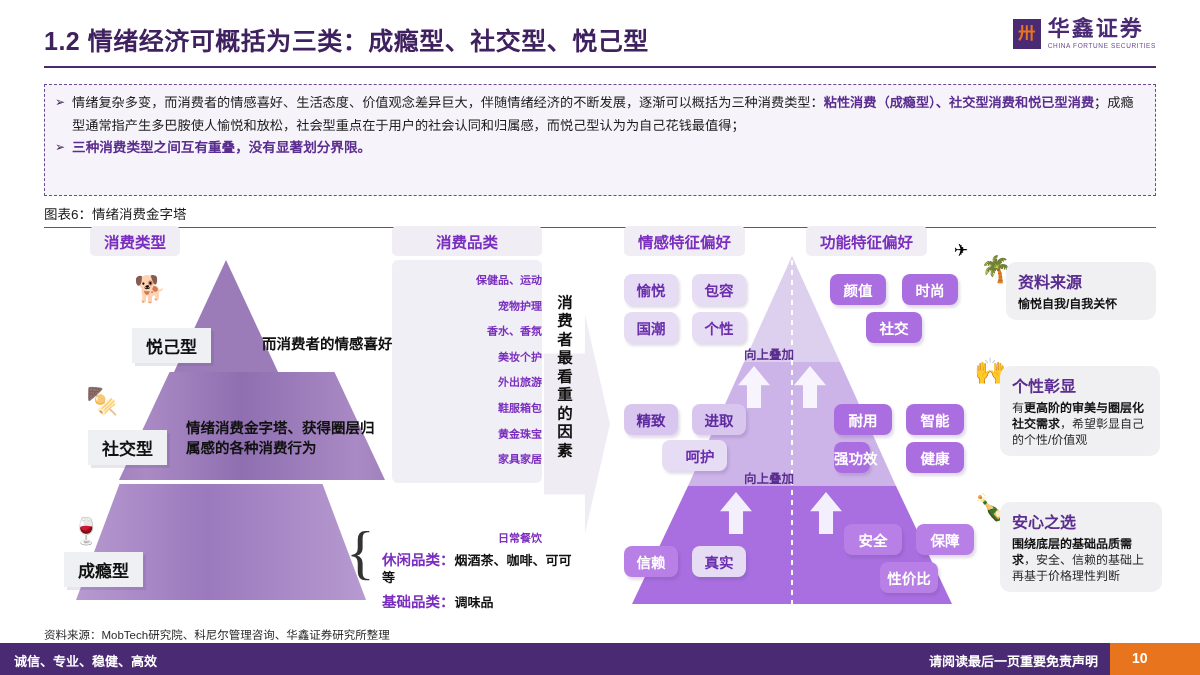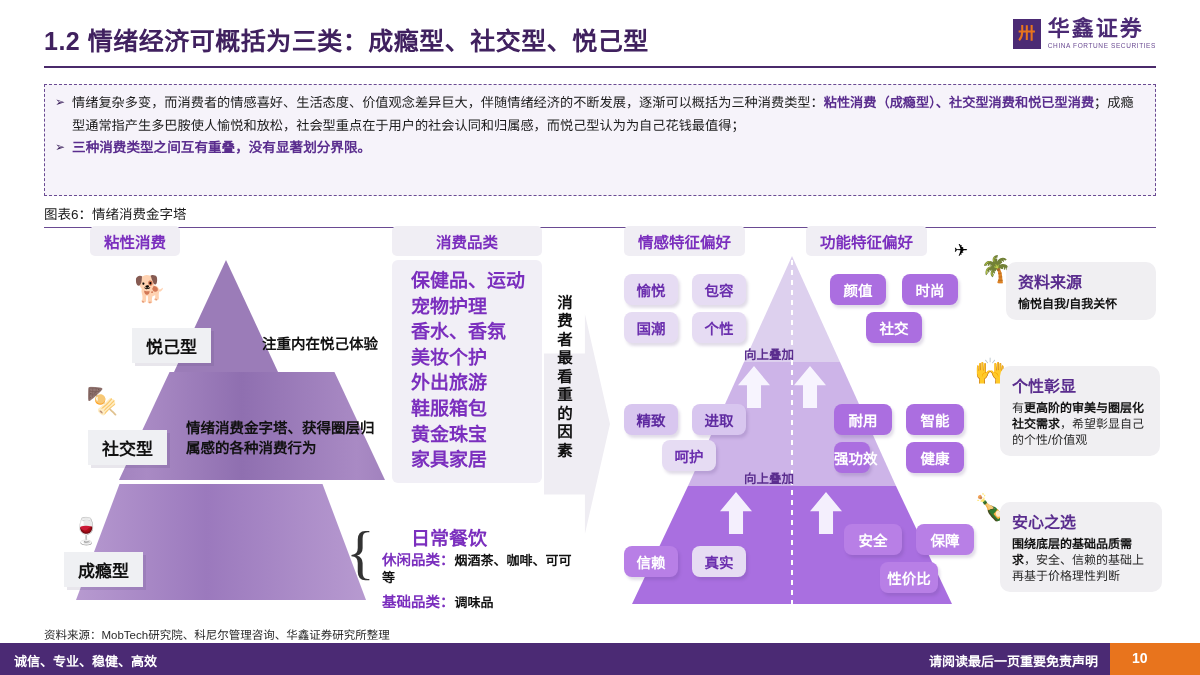--- a/index.html
+++ b/index.html
@@ -97,22 +97,22 @@
     position:absolute;left:302px;top:296px;font-size:60px;color:#333;
     font-family:"Liberation Serif",serif;line-height:1;font-weight:300;
   }
 
   
   .catbox{
     position:absolute;left:348px;top:34px;width:150px;
     background:#f1eff6;border-radius:6px;padding:8px 0 10px;
   }
   .catline{
-    font-size:19px;font-weight:bold;color:#7b2fbe;text-align:left;
-    line-height:25.6px;white-space:nowrap;margin-left:19px;
+    font-size:11px;font-weight:bold;color:#7b2fbe;text-align:right;
+    line-height:25.6px;white-space:nowrap;
   }
   .extra{position:absolute;left:338px;width:200px;font-size:13.5px;line-height:17px;}
   .extra b{color:#7b2fbe;font-size:14.5px;}
   .extra span{color:#111;font-weight:bold;font-size:13px;}
 
   
   .garrow{position:absolute;left:500px;top:88px;width:66px;height:220px;}
   .garrow i{
     position:absolute;left:0;top:0;width:66px;height:220px;background:#efedf3;
     clip-path:polygon(0 18%,62% 18%,62% 0,100% 50%,62% 100%,62% 82%,0 82%);
@@ -200,36 +200,36 @@
     <div class="bl bl2">
       <div class="arw">➢</div>
       <p>三种消费类型之间互有重叠，没有显著划分界限。</p>
     </div>
   </div>
 
   <div class="figcap">图表6：情绪消费金字塔</div>
 
   <div class="fig">
 
-    <div class="chead" style="left:46px;top:0;">粘性消费</div>
+    <div class="chead" style="left:46px;top:0;">消费类型</div>
     <div class="chead" style="left:348px;top:0;width:150px;padding-left:0;padding-right:0;">消费品类</div>
     <div class="chead" style="left:580px;top:0;">情感特征偏好</div>
     <div class="chead" style="left:762px;top:0;">功能特征偏好</div>
 
     <div class="pyr">
       <div class="tier t-top"></div>
       <div class="tier t-mid"></div>
       <div class="tier t-bot"></div>
 
       <div class="icn" style="left:68px;top:16px;font-size:26px;">🐕</div>
       <div class="icn" style="left:20px;top:128px;font-size:26px;">🍢</div>
       <div class="icn" style="left:4px;top:258px;font-size:26px;">🍷</div>
 
       <div class="plabel" style="left:66px;top:68px;">悦己型</div>
-      <div class="pdesc" style="left:196px;top:74px;width:180px;">注重内在悦己体验</div>
+      <div class="pdesc" style="left:196px;top:74px;width:180px;">而消费者的情感喜好</div>
 
       <div class="plabel" style="left:22px;top:170px;">社交型</div>
       <div class="pdesc" style="left:120px;top:158px;width:190px;">情绪消费金字塔、获得圈层归属感的各种消费行为</div>
 
       <div class="plabel" style="left:-2px;top:292px;">成瘾型</div>
     </div>
 
     <div class="brace">{</div>
 
     <div class="catbox">
@@ -270,21 +270,21 @@
       <div class="uparw" style="left:128px;top:236px;"></div>
       <div class="uparw" style="left:218px;top:236px;"></div>
     </div>
 
     <div class="chip chip-l" style="left:580px;top:48px;width:54px;">愉悦</div>
     <div class="chip chip-l" style="left:648px;top:48px;width:54px;">包容</div>
     <div class="chip chip-l" style="left:580px;top:86px;width:54px;">国潮</div>
     <div class="chip chip-l" style="left:648px;top:86px;width:54px;">个性</div>
     <div class="chip chip-m" style="left:580px;top:178px;width:54px;">精致</div>
     <div class="chip chip-m" style="left:648px;top:178px;width:54px;">进取</div>
-    <div class="chip chip-l" style="left:618px;top:214px;width:54px;">呵护</div>
+    <div class="chip chip-l" style="left:618px;top:214px;width:54px;padding-left:11px;">呵护</div>
     <div class="chip chip-d2" style="left:580px;top:320px;width:54px;">信赖</div>
     <div class="chip chip-l" style="left:648px;top:320px;width:54px;">真实</div>
 
     <div class="chip chip-d" style="left:786px;top:48px;width:56px;">颜值</div>
     <div class="chip chip-d" style="left:858px;top:48px;width:56px;">时尚</div>
     <div class="chip chip-d" style="left:822px;top:86px;width:56px;">社交</div>
     <div class="chip chip-d" style="left:790px;top:178px;width:58px;">耐用</div>
     <div class="chip chip-d" style="left:862px;top:178px;width:58px;">智能</div>
     <div class="chip chip-d" style="left:790px;top:216px;width:36px;">强功效</div>
     <div class="chip chip-d" style="left:862px;top:216px;width:58px;">健康</div>

